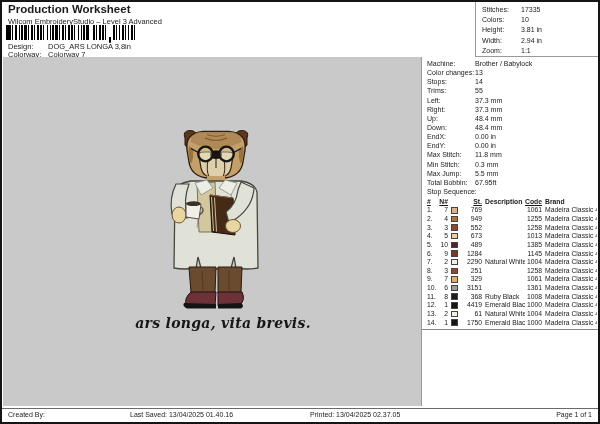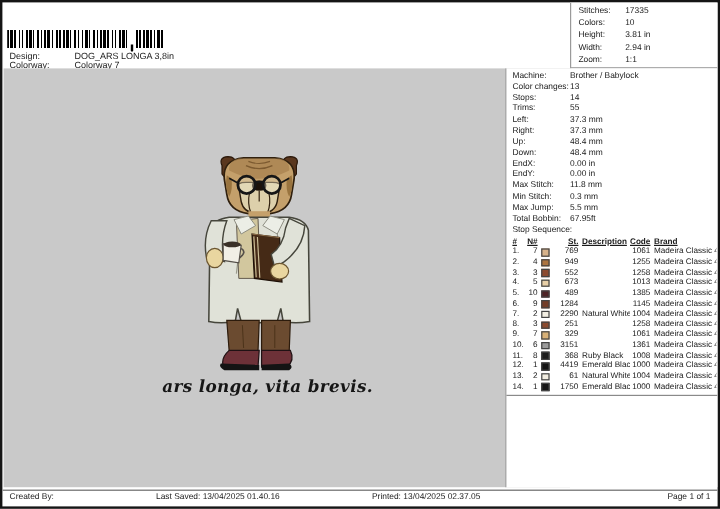--- a/index.html
+++ b/index.html
@@ -16,21 +16,21 @@
   .barcode-main {
     width:101px;
     background:repeating-linear-gradient(90deg,#000 0 1.5px,#fff 1.5px 2.5px,#000 2.5px 5px,#fff 5px 6px,#000 6px 7px,#fff 7px 9.5px,#000 9.5px 11px,#fff 11px 12.5px,#000 12.5px 13.5px,#fff 13.5px 15.5px);
   }
   .barcode-comma { width:2.5px; height:6px; background:#000; margin:0 1.5px; border-radius:0 0 2px 2px; align-self:flex-end; transform:translateY(3px); }
   .barcode-end {
     width:23px;
     background:repeating-linear-gradient(90deg,#000 0 2px,#fff 2px 3px,#000 3px 4.5px,#fff 4.5px 6.5px,#000 6.5px 7.5px,#fff 7.5px 9px);
   }
   .hdr-row { position:absolute; left:6px; font-size:7.5px; display:flex; }
-  .hdr-row .lbl { width:54px; }
+  .hdr-row .lbl { width:40px; }
   
   .stats-box {
     position:absolute; left:473px; top:0; width:123px; height:55px;
     border-left:1px solid #9a9a9a; border-bottom:1px solid #9a9a9a;
     padding:2.5px 0 0 6px; background:#fff;
   }
   .stats-box .kv { display:flex; height:10.4px; font-size:7px; line-height:9px; }
   .stats-box .kv-label { width:39px; }
   
   .canvas { position:absolute; left:1px; top:55px; width:472px; height:349px; background:#c9c9c9; }
@@ -69,20 +69,22 @@
   .f-created { left:6px; }
   .f-saved { left:128px; }
   .f-printed { left:308px; }
   .f-page { right:6px; }
 </style>
 </head>
 <body>
 
 <div class="page">
 
+  <div class="title">Production Worksheet</div>
+  <div class="subtitle">Wilcom EmbroideryStudio – Level 3 Advanced</div>
   <div class="barcode-wrap">
     <div class="barcode-main"></div>
     <div class="barcode-comma"></div>
     <div class="barcode-end"></div>
   </div>
   <div class="hdr-row" style="top:40px">
     <span class="lbl">Design:</span>
     <span>DOG_ARS LONGA 3,8in</span>
   </div>
   <div class="hdr-row" style="top:48px">

